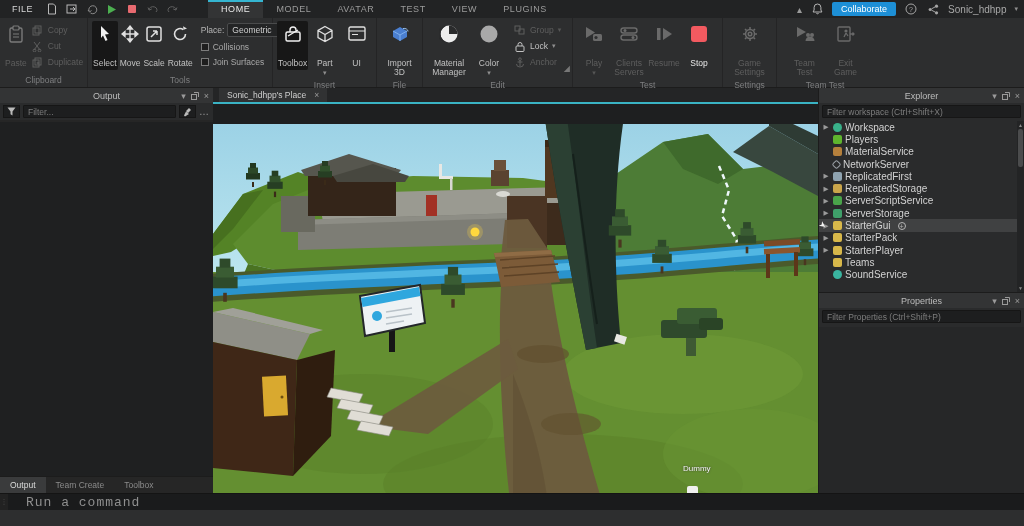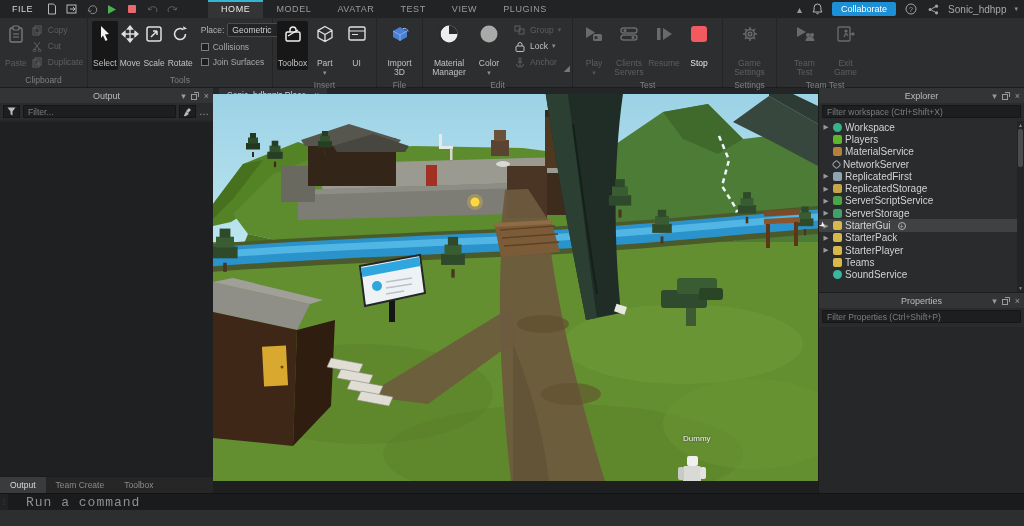--- a/index.html
+++ b/index.html
@@ -63,21 +63,21 @@
   #output-content { position:absolute; left:0; top:34px; right:0; bottom:17px; background:#1f2021; }
   #dock-tabs { position:absolute; left:0; bottom:0; height:17px; display:flex; background:#262626; width:100%; border-top:1px solid #1c1c1c; }
   .dtab { padding:0 10px; display:flex; align-items:center; font-size:8.5px; color:#8b8b8b; }
   .dtab.active { background:#3a3b3c; color:#dadada; }
   .tool-sq { width:17px; height:13px; background:#1d1e1f; border:1px solid #161616; display:flex; align-items:center; justify-content:center; }
 
   
   #viewport { position:absolute; left:213px; top:88px; width:605px; height:405px; background:#1e1f20; }
   #vp-tabbar { height:16px; background:#242526; display:flex; align-items:flex-end; border-bottom:2px solid #3ab3c4; }
   #vp-tab { background:#313233; height:14px; display:flex; align-items:center; gap:8px; padding:0 8px; font-size:8.5px; color:#cfcfcf; margin-left:6px; }
-  #vp-scene { position:absolute; left:0; top:6px; width:605px; height:387px; }
+  #vp-scene { position:absolute; left:0; top:36px; width:605px; height:387px; }
   #dummy-label { position:absolute; color:#f4f4f4; font-size:8px; text-shadow:0 0 2px #333; }
 
   
   #explorer-panel { position:absolute; left:818px; top:88px; width:206px; height:204px; background:#2a2b2c; border-left:1px solid #1c1c1c; }
   #explorer-tree { position:absolute; top:33px; left:0; right:7px; bottom:0; overflow:hidden; }
   .erow { display:flex; align-items:center; height:12.3px; padding-left:3px; gap:3px; position:relative; }
   .erow.selected { background:#404142; }
   .earrow { width:8px; font-size:6.5px; color:#9a9a9a; text-align:center; }
   .eicon { width:9px; height:9px; border-radius:2px; flex:0 0 auto; }
   .eicon.icon-globe,.eicon.icon-bulb,.eicon.icon-sound { border-radius:50%; }

